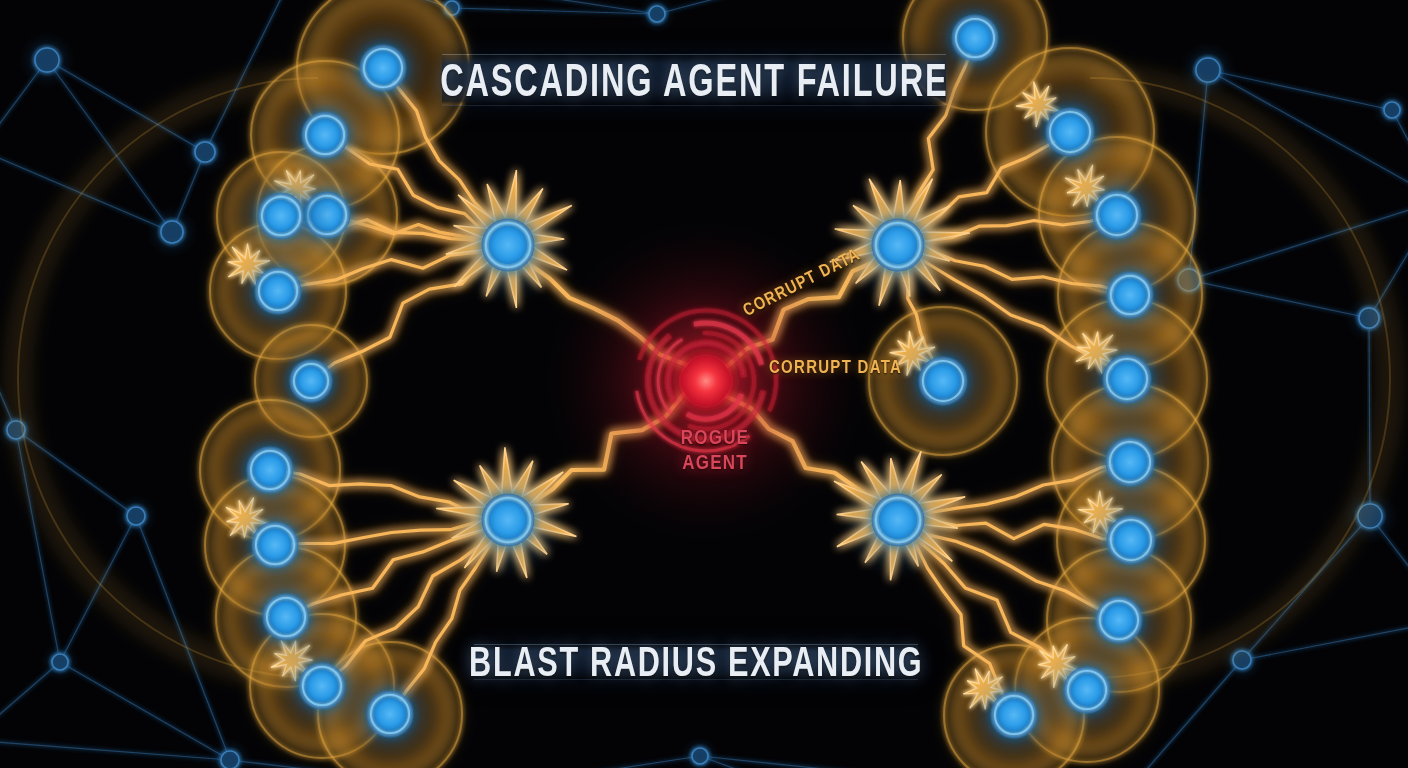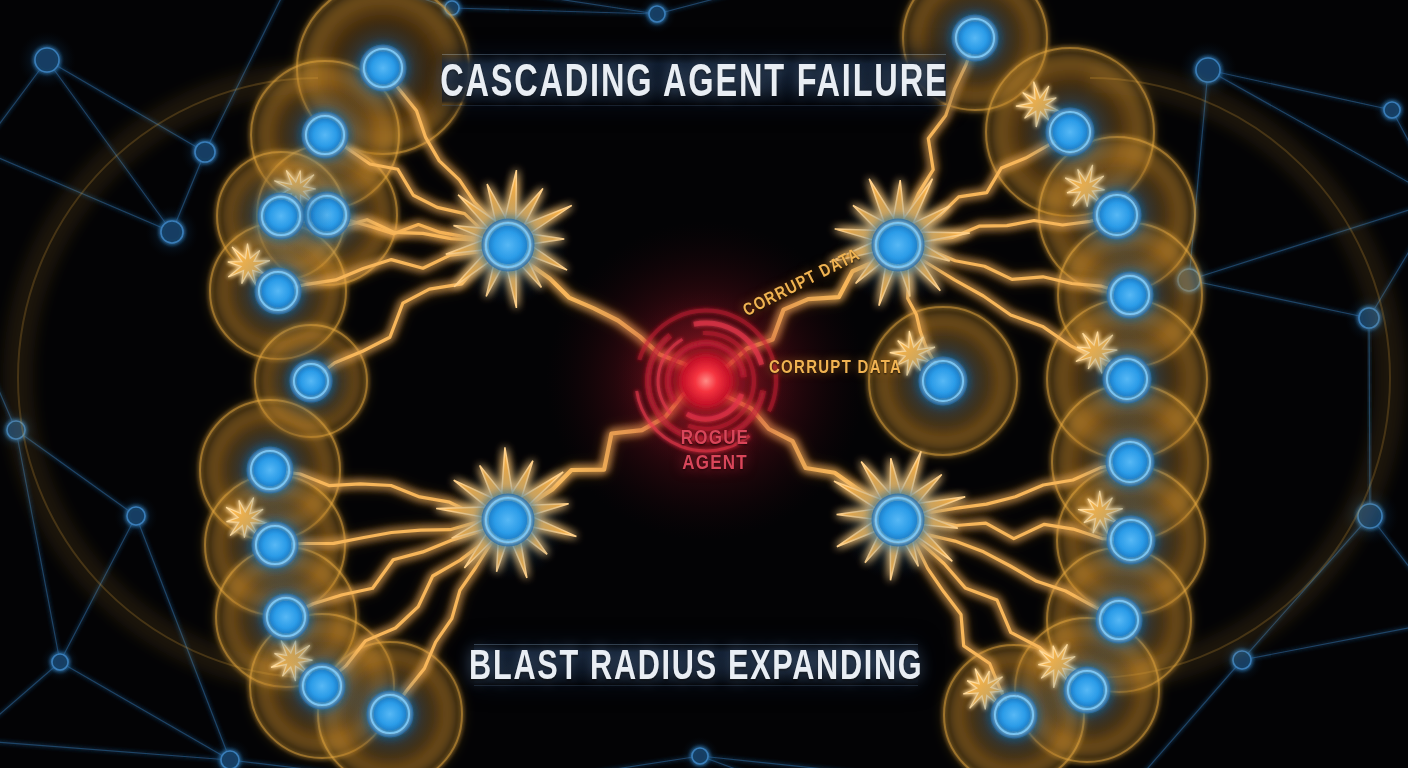--- a/index.html
+++ b/index.html
@@ -36,21 +36,21 @@
     color:#e9eef4;
     font-weight:700;
     letter-spacing:.055em;
     text-shadow:0 0 14px rgba(150,190,235,.45), 0 1px 2px rgba(0,0,0,.9);
     transform:scaleY(1.30) scaleX(.93);
     transform-origin:center;
     white-space:nowrap;
   }
   #banner-top    { left:442px; top:54px;  width:504px; height:52px; }
   #banner-top span    { font-size:35px; }
-  #banner-bottom { left:474px; top:644px; width:444px; height:42px;justify-content:center; }
+  #banner-bottom { left:474px; top:644px; width:444px; height:36px;justify-content:center; }
   #banner-bottom span { font-size:33px; }
 
   
   .lbl {
     position:absolute;
     color:#f0b352;
     font-weight:700;
     letter-spacing:.085em;
     white-space:nowrap;
     text-shadow:0 0 9px rgba(255,168,48,.55), 0 1px 2px #000;

